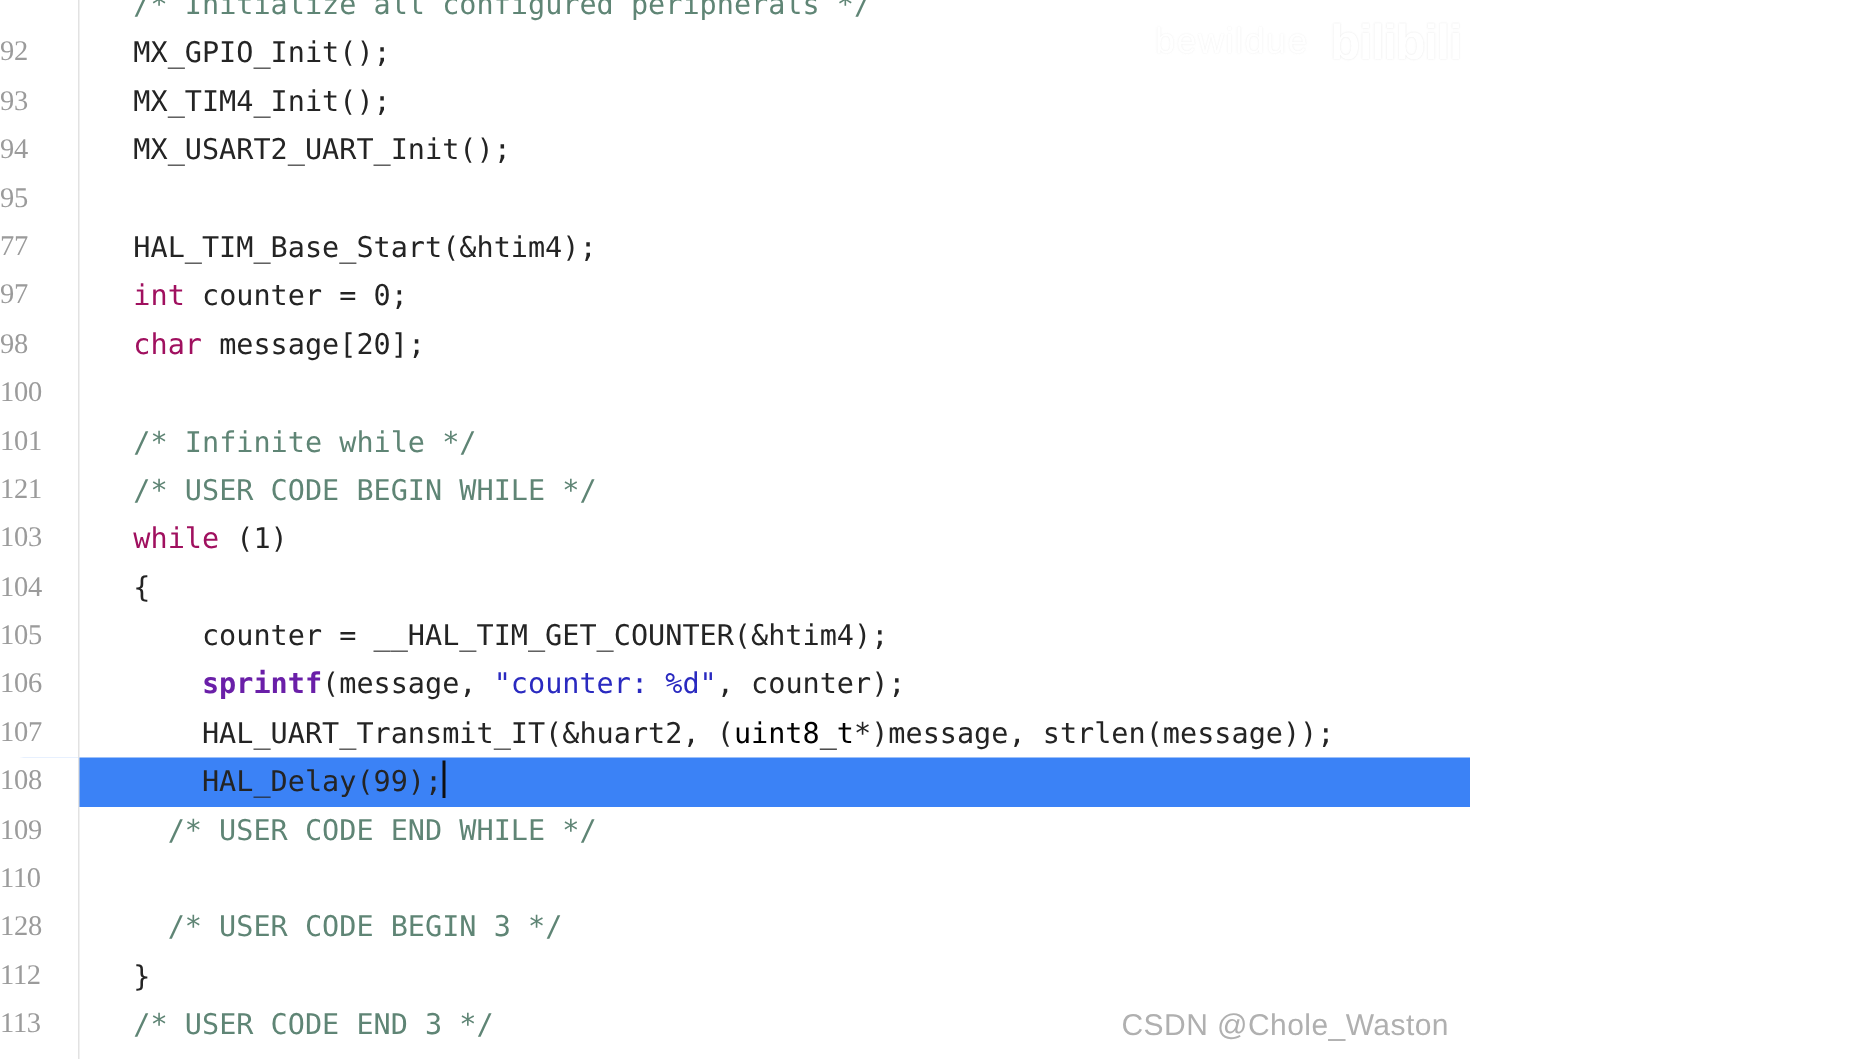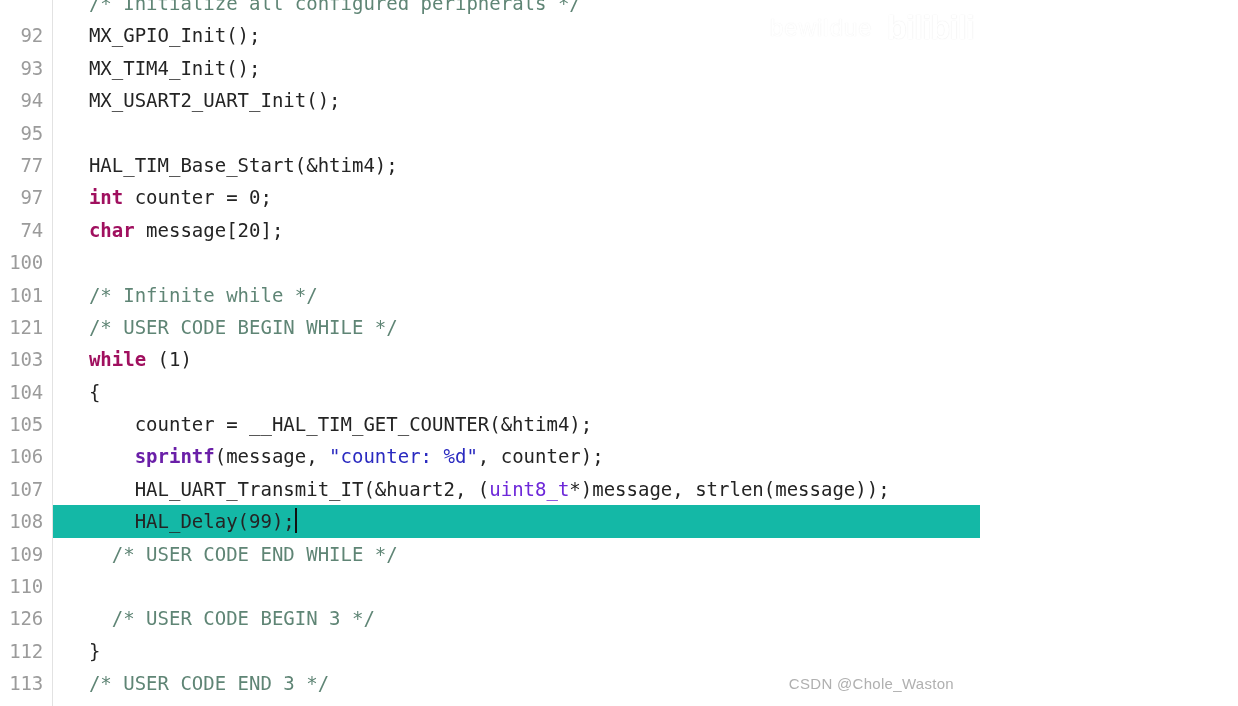--- a/index.html
+++ b/index.html
@@ -35,45 +35,46 @@
     width: 1238px;
     z-index: 2;
   }
   .code-row {
     position: relative;
     display: flex;
     align-items: flex-start;
     height: 32.4px;
     white-space: pre;
   }
-  .code-row.highlight { background: #14b8a6; border-radius: 16px; }
+  .code-row.highlight { background: #3b82f6; border-radius: 16px; }
   .ln {
     flex: 0 0 52px;
     width: 52px;
-    text-align: right;
+    text-align: left;
     padding-right: 9px;
     color: #9b9b9b;
     letter-spacing: -0.2px;
     background: #ffffff;
     position: relative;
     z-index: 4;
+    font-family: Liberation Serif, serif;
   }
   .src {
     flex: 1 1 auto;
     padding-left: 14px;
     color: #242424;
     white-space: pre;
     position: relative;
   }
   
   .t-com  { color: #5f8575; }
-  .t-key  { color: #a0105f; font-weight: bold; }
+  .t-key  { color: #a0105f; font-weight: normal; }
   .t-fn   { color: #6a1fa8; font-weight: bold; }
   .t-str  { color: #2a2ac0; }
-  .t-type { color: #6d28d9; }
+  .t-type { color: #000000; }
   .t-pln  { color: #242424; }
   
   .caret {
     display: inline-block;
     width: 2px;
     height: 25px;
     background: #101010;
     vertical-align: -5px;
     margin-left: 0px;
   }
@@ -100,24 +101,24 @@
     font-family: "Liberation Sans", sans-serif;
     font-size: 33px;
     font-weight: bold;
     letter-spacing: -1px;
     color: #ffffff;
     opacity: 0.80;
     text-shadow: 0 0 1px rgba(190,190,190,0.6);
   }
   #wm-csdn {
     position: absolute;
-    right: 26px; bottom: 6px;
+    right: 14px; bottom: 6px;
     z-index: 5;
     font-family: "Liberation Sans", sans-serif;
-    font-size: 15px;
+    font-size: 20px;
     color: #b0b0b0;
     letter-spacing: 0.3px;
     pointer-events: none;
     user-select: none;
   }
 </style>
 </head>
 <body>
 
 <div id="editor">
@@ -125,33 +126,33 @@
   <div id="gutter-rule"></div>
 
   <div id="code-lines">
       <div class="code-row"><div class="ln"></div><div class="src"><span class="t-pln">  </span><span class="t-com">/* Initialize all configured peripherals */</span></div></div>
       <div class="code-row"><div class="ln">92</div><div class="src"><span class="t-pln">  MX_GPIO_Init();</span></div></div>
       <div class="code-row"><div class="ln">93</div><div class="src"><span class="t-pln">  MX_TIM4_Init();</span></div></div>
       <div class="code-row"><div class="ln">94</div><div class="src"><span class="t-pln">  MX_USART2_UART_Init();</span></div></div>
       <div class="code-row"><div class="ln">95</div><div class="src"><span class="t-pln">  </span></div></div>
       <div class="code-row"><div class="ln">77</div><div class="src"><span class="t-pln">  HAL_TIM_Base_Start(&amp;htim4);</span></div></div>
       <div class="code-row"><div class="ln">97</div><div class="src"><span class="t-pln">  </span><span class="t-key">int</span><span class="t-pln"> counter = 0;</span></div></div>
-      <div class="code-row"><div class="ln">74</div><div class="src"><span class="t-pln">  </span><span class="t-key">char</span><span class="t-pln"> message[20];</span></div></div>
+      <div class="code-row"><div class="ln">98</div><div class="src"><span class="t-pln">  </span><span class="t-key">char</span><span class="t-pln"> message[20];</span></div></div>
       <div class="code-row"><div class="ln">100</div><div class="src"><span class="t-pln"></span></div></div>
       <div class="code-row"><div class="ln">101</div><div class="src"><span class="t-pln">  </span><span class="t-com">/* Infinite while */</span></div></div>
       <div class="code-row"><div class="ln">121</div><div class="src"><span class="t-pln">  </span><span class="t-com">/* USER CODE BEGIN WHILE */</span></div></div>
       <div class="code-row"><div class="ln">103</div><div class="src"><span class="t-pln">  </span><span class="t-key">while</span><span class="t-pln"> (1)</span></div></div>
       <div class="code-row"><div class="ln">104</div><div class="src"><span class="t-pln">  {</span></div></div>
       <div class="code-row"><div class="ln">105</div><div class="src"><span class="t-pln">      counter = __HAL_TIM_GET_COUNTER(&amp;htim4);</span></div></div>
       <div class="code-row"><div class="ln">106</div><div class="src"><span class="t-pln">      </span><span class="t-fn">sprintf</span><span class="t-pln">(message, </span><span class="t-str">"counter: %d"</span><span class="t-pln">, counter);</span></div></div>
       <div class="code-row"><div class="ln">107</div><div class="src"><span class="t-pln">      HAL_UART_Transmit_IT(&amp;huart2, (</span><span class="t-type">uint8_t</span><span class="t-pln">*)message, strlen(message));</span></div></div>
       <div class="code-row highlight"><div class="ln">108</div><div class="src"><span class="t-pln">      HAL_Delay(99);</span><span class="caret"></span></div></div>
       <div class="code-row"><div class="ln">109</div><div class="src"><span class="t-pln">    </span><span class="t-com">/* USER CODE END WHILE */</span></div></div>
       <div class="code-row"><div class="ln">110</div><div class="src"><span class="t-pln"></span></div></div>
-      <div class="code-row"><div class="ln">126</div><div class="src"><span class="t-pln">    </span><span class="t-com">/* USER CODE BEGIN 3 */</span></div></div>
+      <div class="code-row"><div class="ln">128</div><div class="src"><span class="t-pln">    </span><span class="t-com">/* USER CODE BEGIN 3 */</span></div></div>
       <div class="code-row"><div class="ln">112</div><div class="src"><span class="t-pln">  }</span></div></div>
       <div class="code-row"><div class="ln">113</div><div class="src"><span class="t-pln">  </span><span class="t-com">/* USER CODE END 3 */</span></div></div>
     </div>
 
   <div id="wm-bili">
     <span class="wm-text">bewildue</span>
     <span class="wm-logo">bilibili</span>
   </div>
 
   <div id="wm-csdn">CSDN @Chole_Waston</div>

